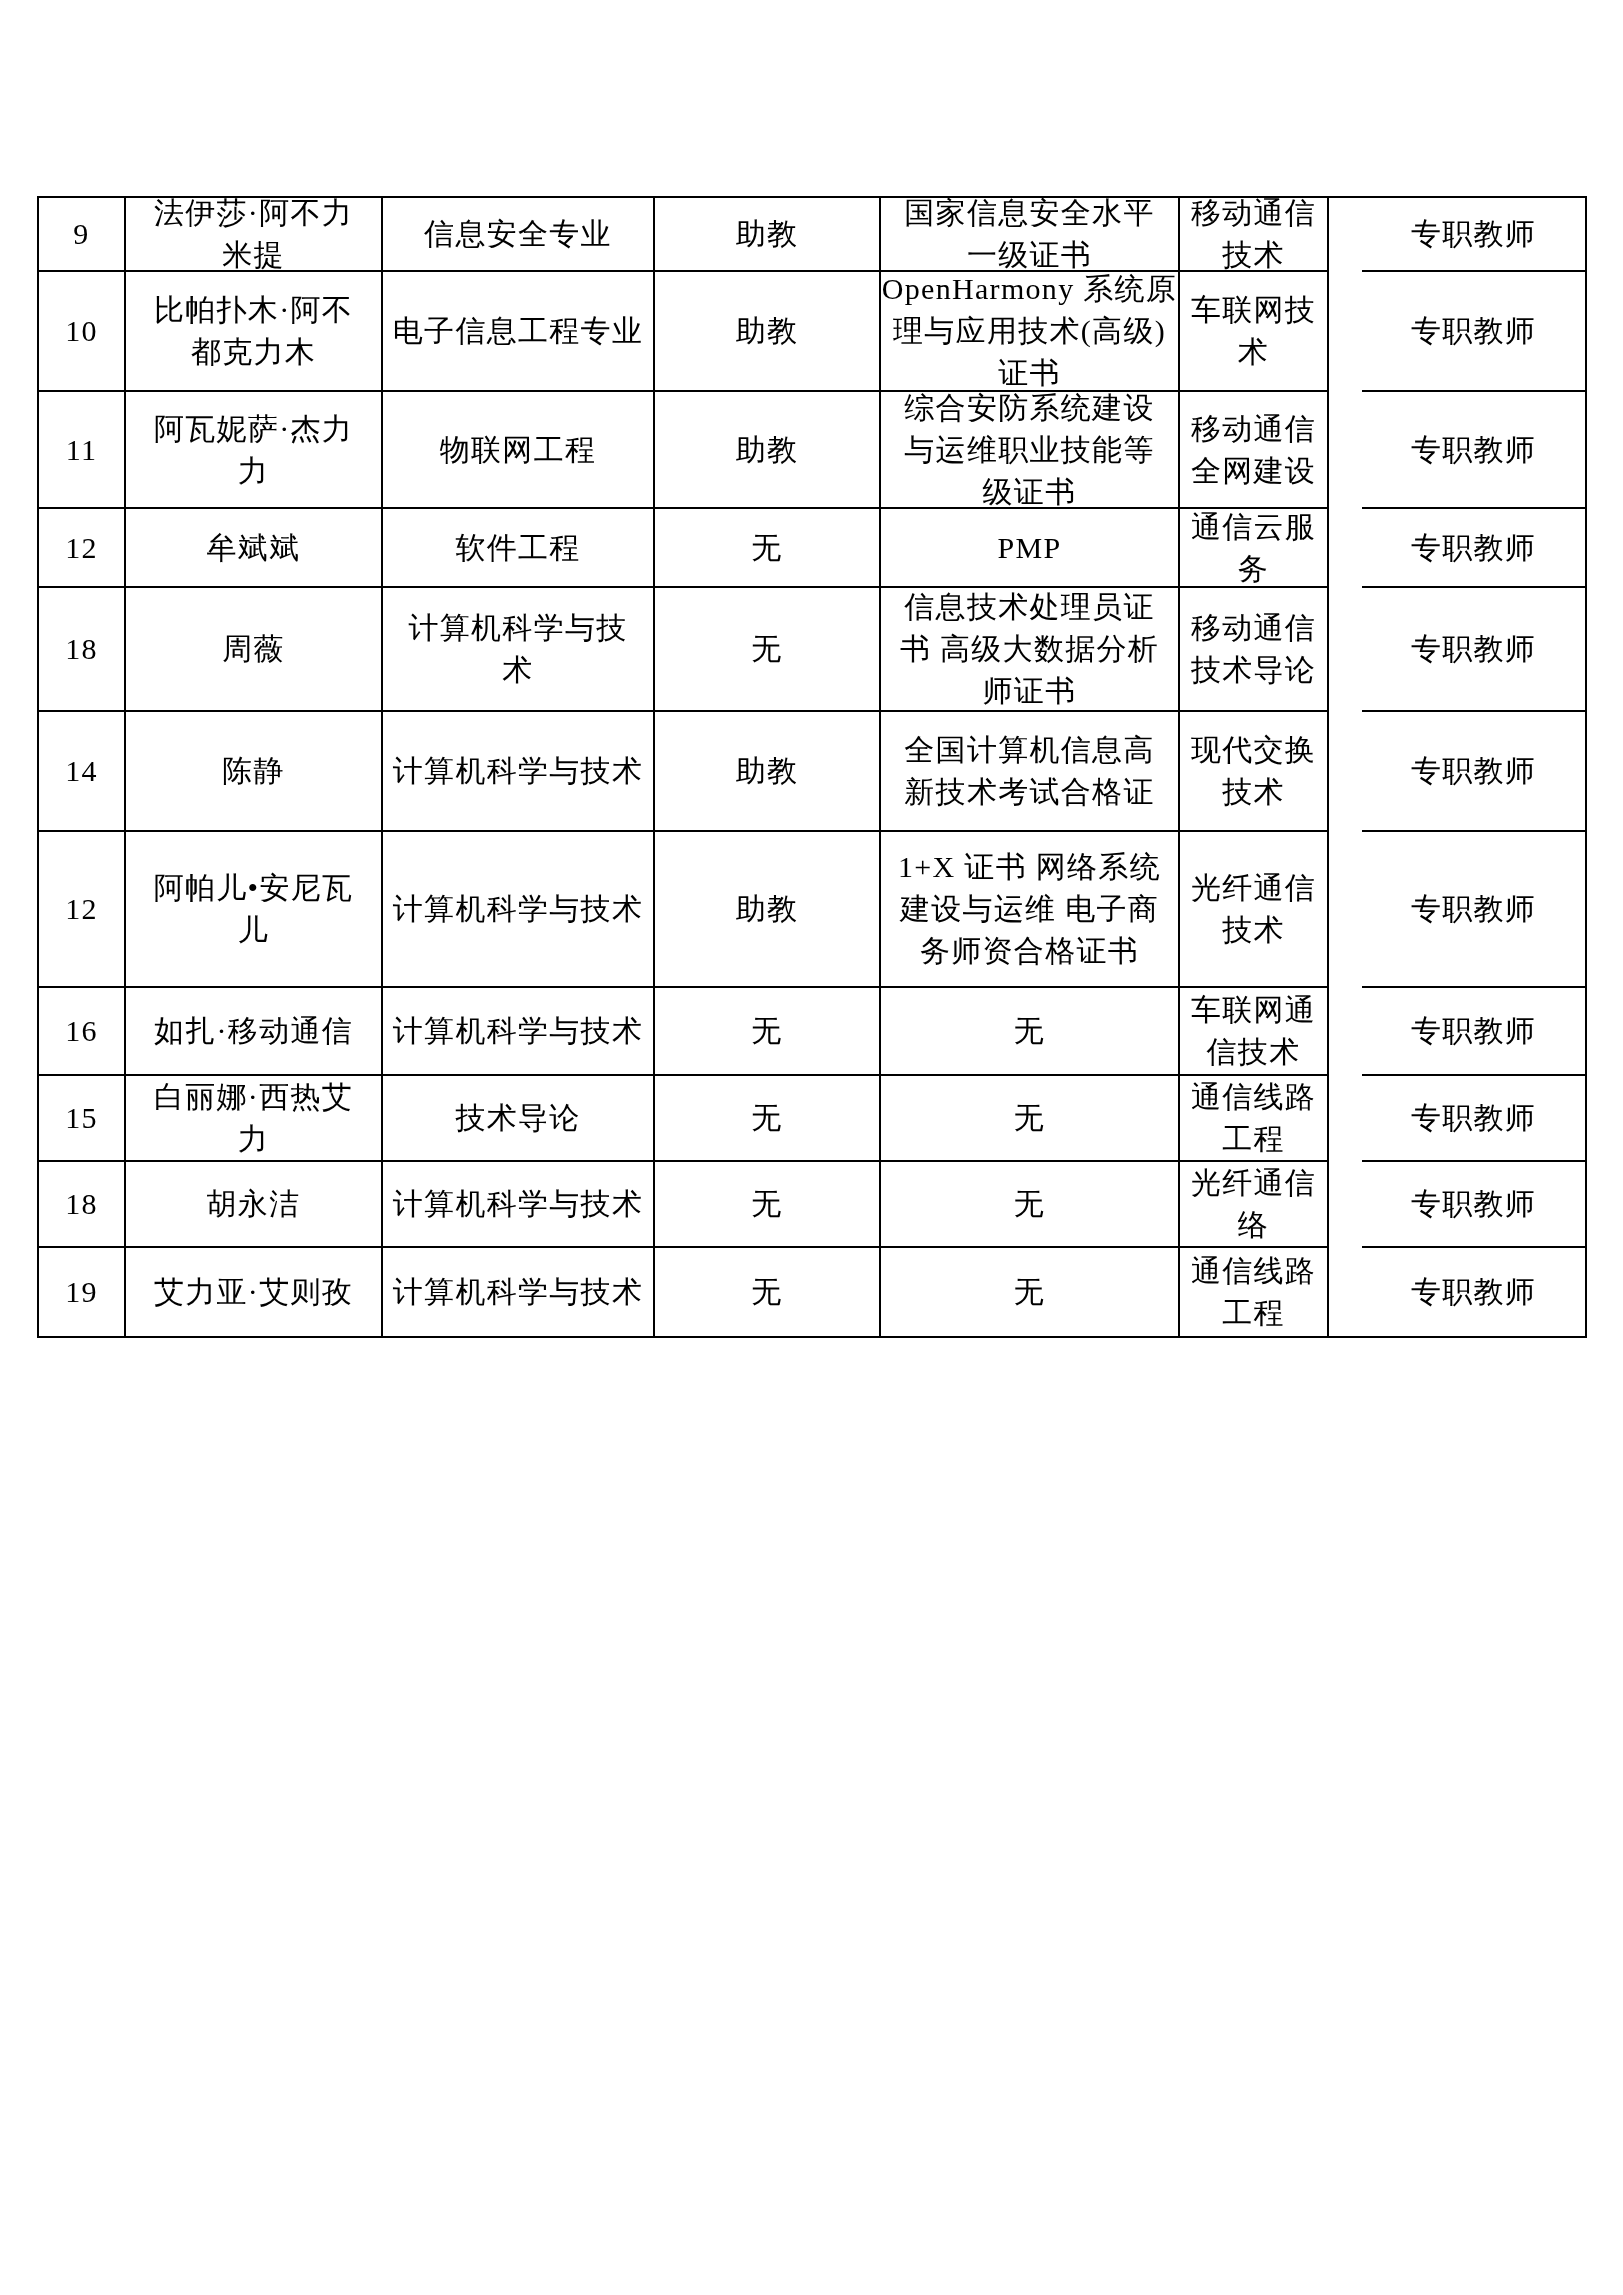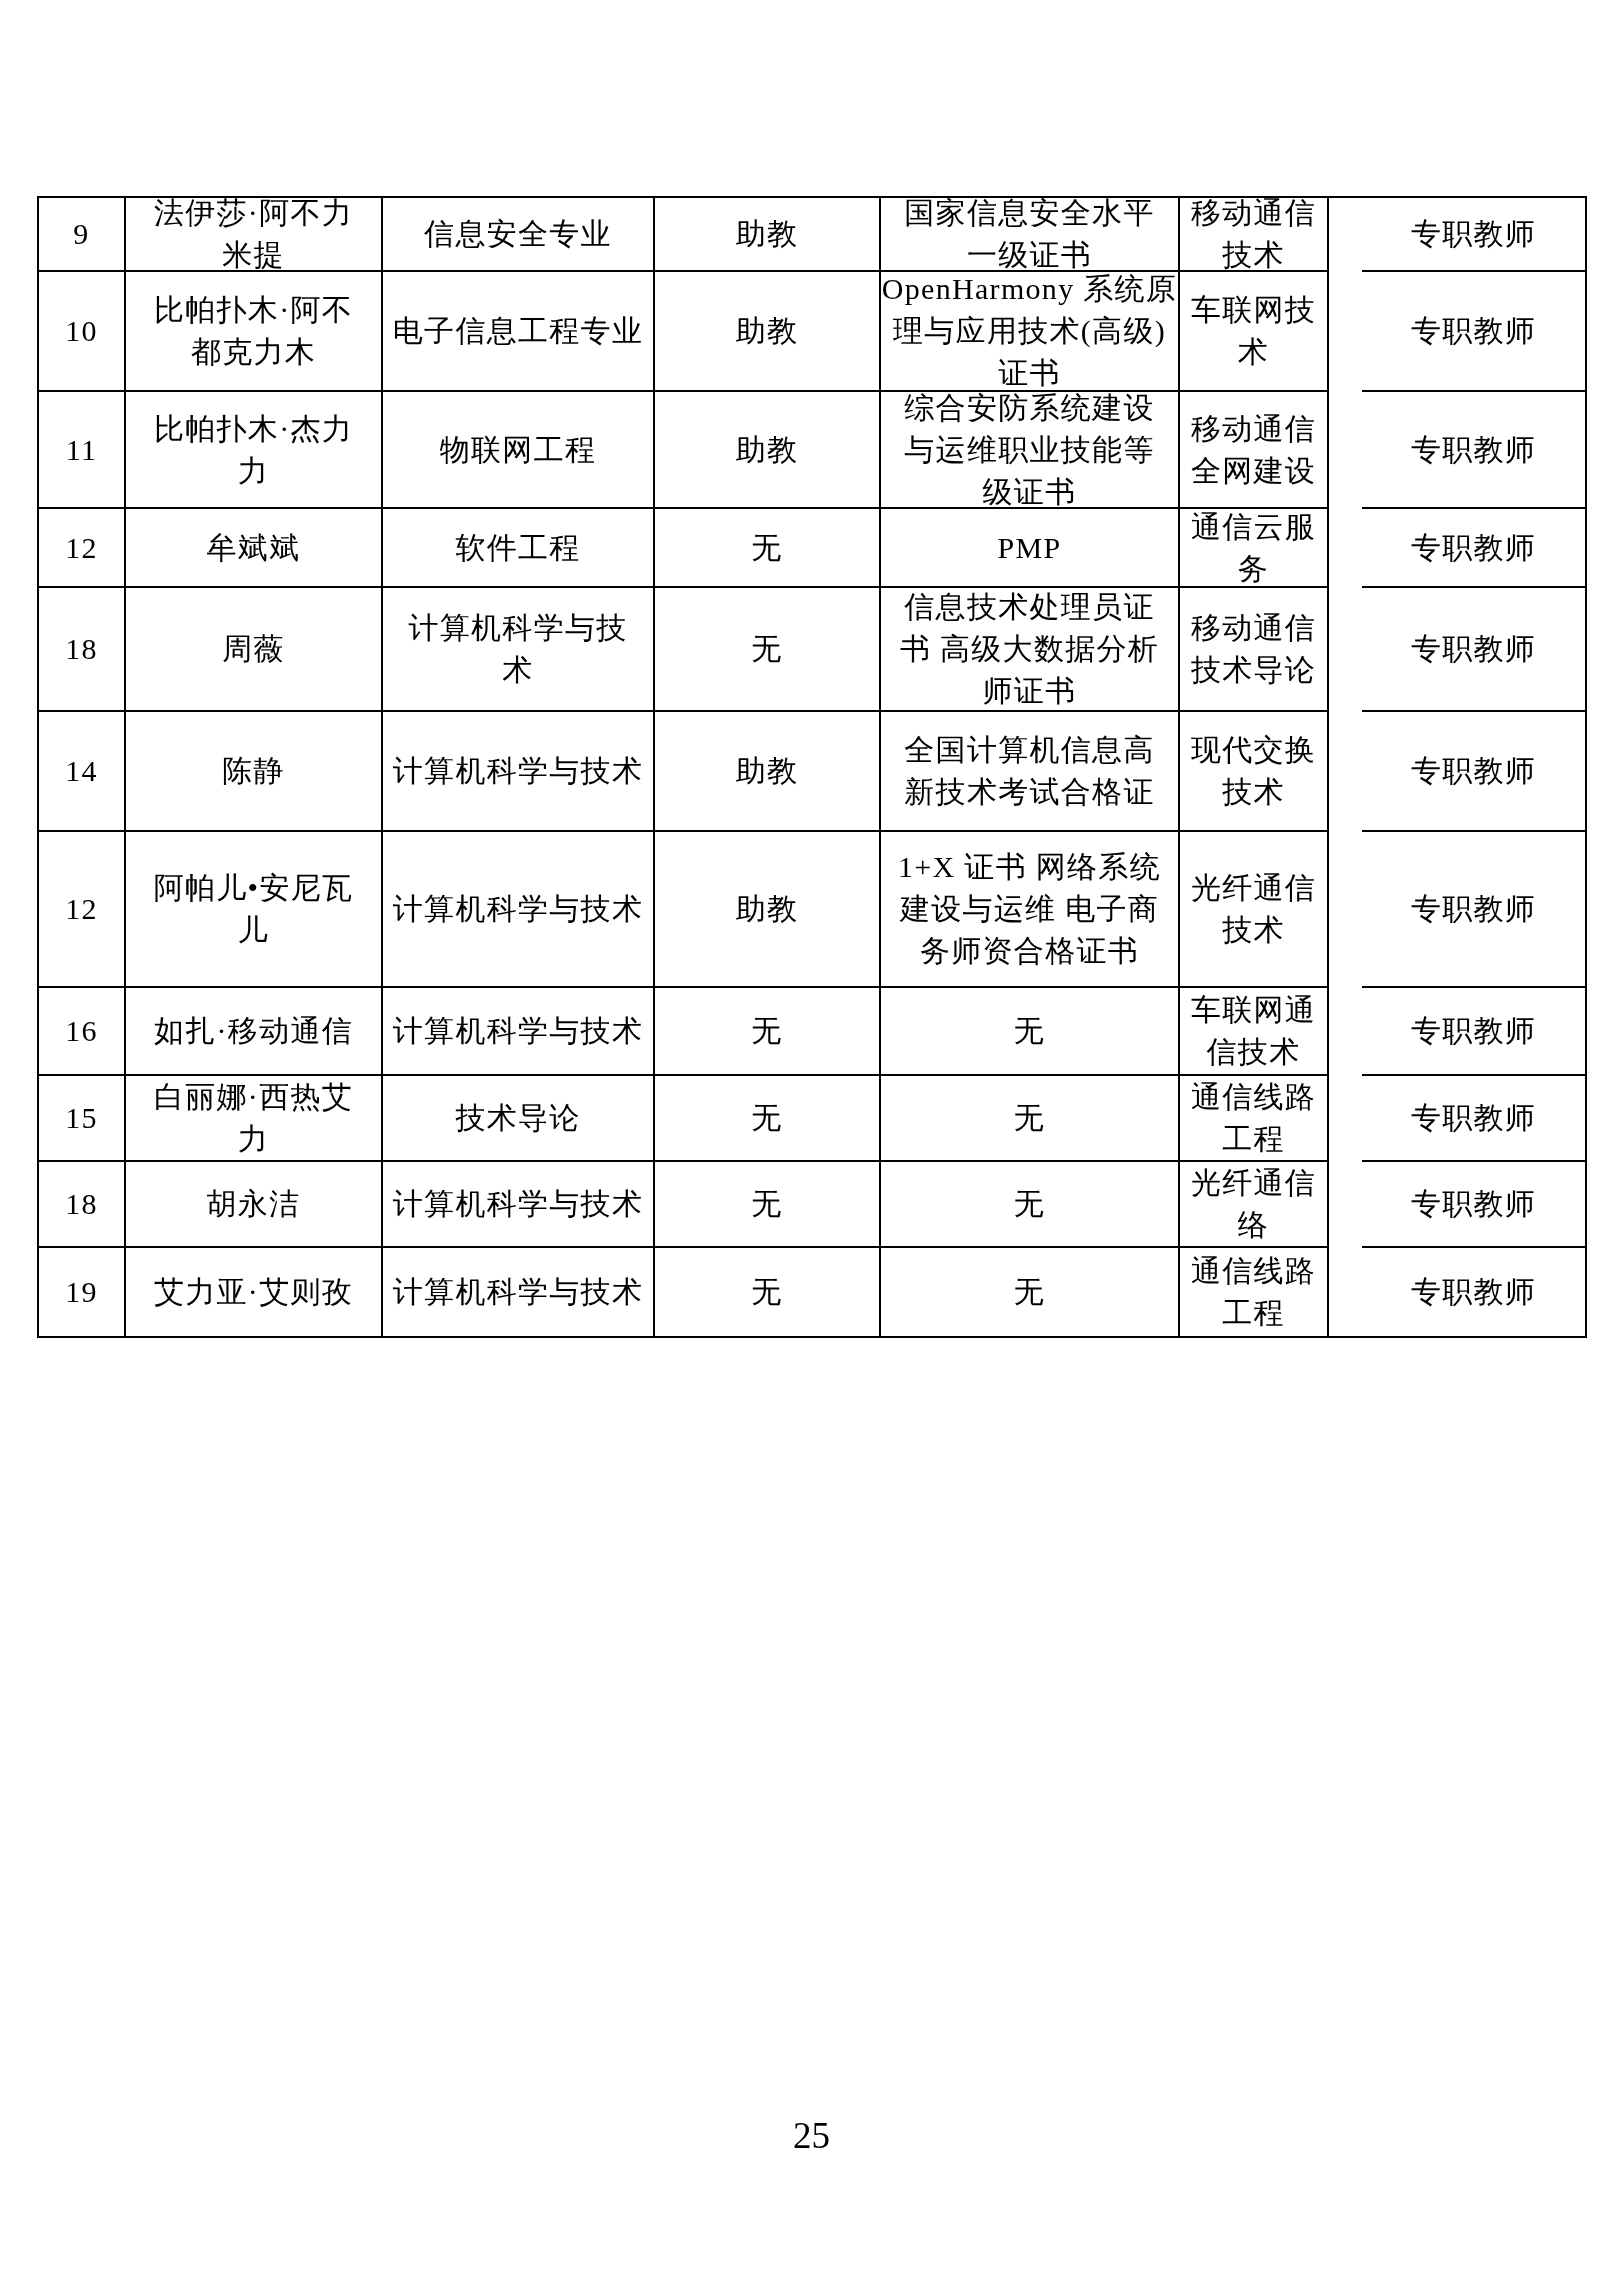--- a/index.html
+++ b/index.html
@@ -84,21 +84,21 @@
       <div class="cell">OpenHarmony 系统原
 理与应用技术(高级)
 证书</div>
       <div class="cell">车联网技
 术</div>
       <div class="cell">专职教师</div>
     </div>
 
     <div class="row">
       <div class="cell">11</div>
-      <div class="cell">比帕扑木·杰力
+      <div class="cell">阿瓦妮萨·杰力
 力</div>
       <div class="cell">物联网工程</div>
       <div class="cell">助教</div>
       <div class="cell">综合安防系统建设
 与运维职业技能等
 级证书</div>
       <div class="cell">移动通信
 全网建设</div>
       <div class="cell">专职教师</div>
     </div>
@@ -194,16 +194,15 @@
       <div class="cell">计算机科学与技术</div>
       <div class="cell">无</div>
       <div class="cell">无</div>
       <div class="cell">通信线路
 工程</div>
       <div class="cell">专职教师</div>
     </div>
 
   </div>
 
-  <div class="page-number">25</div>
 
 </div>
 
 
 </body></html>

